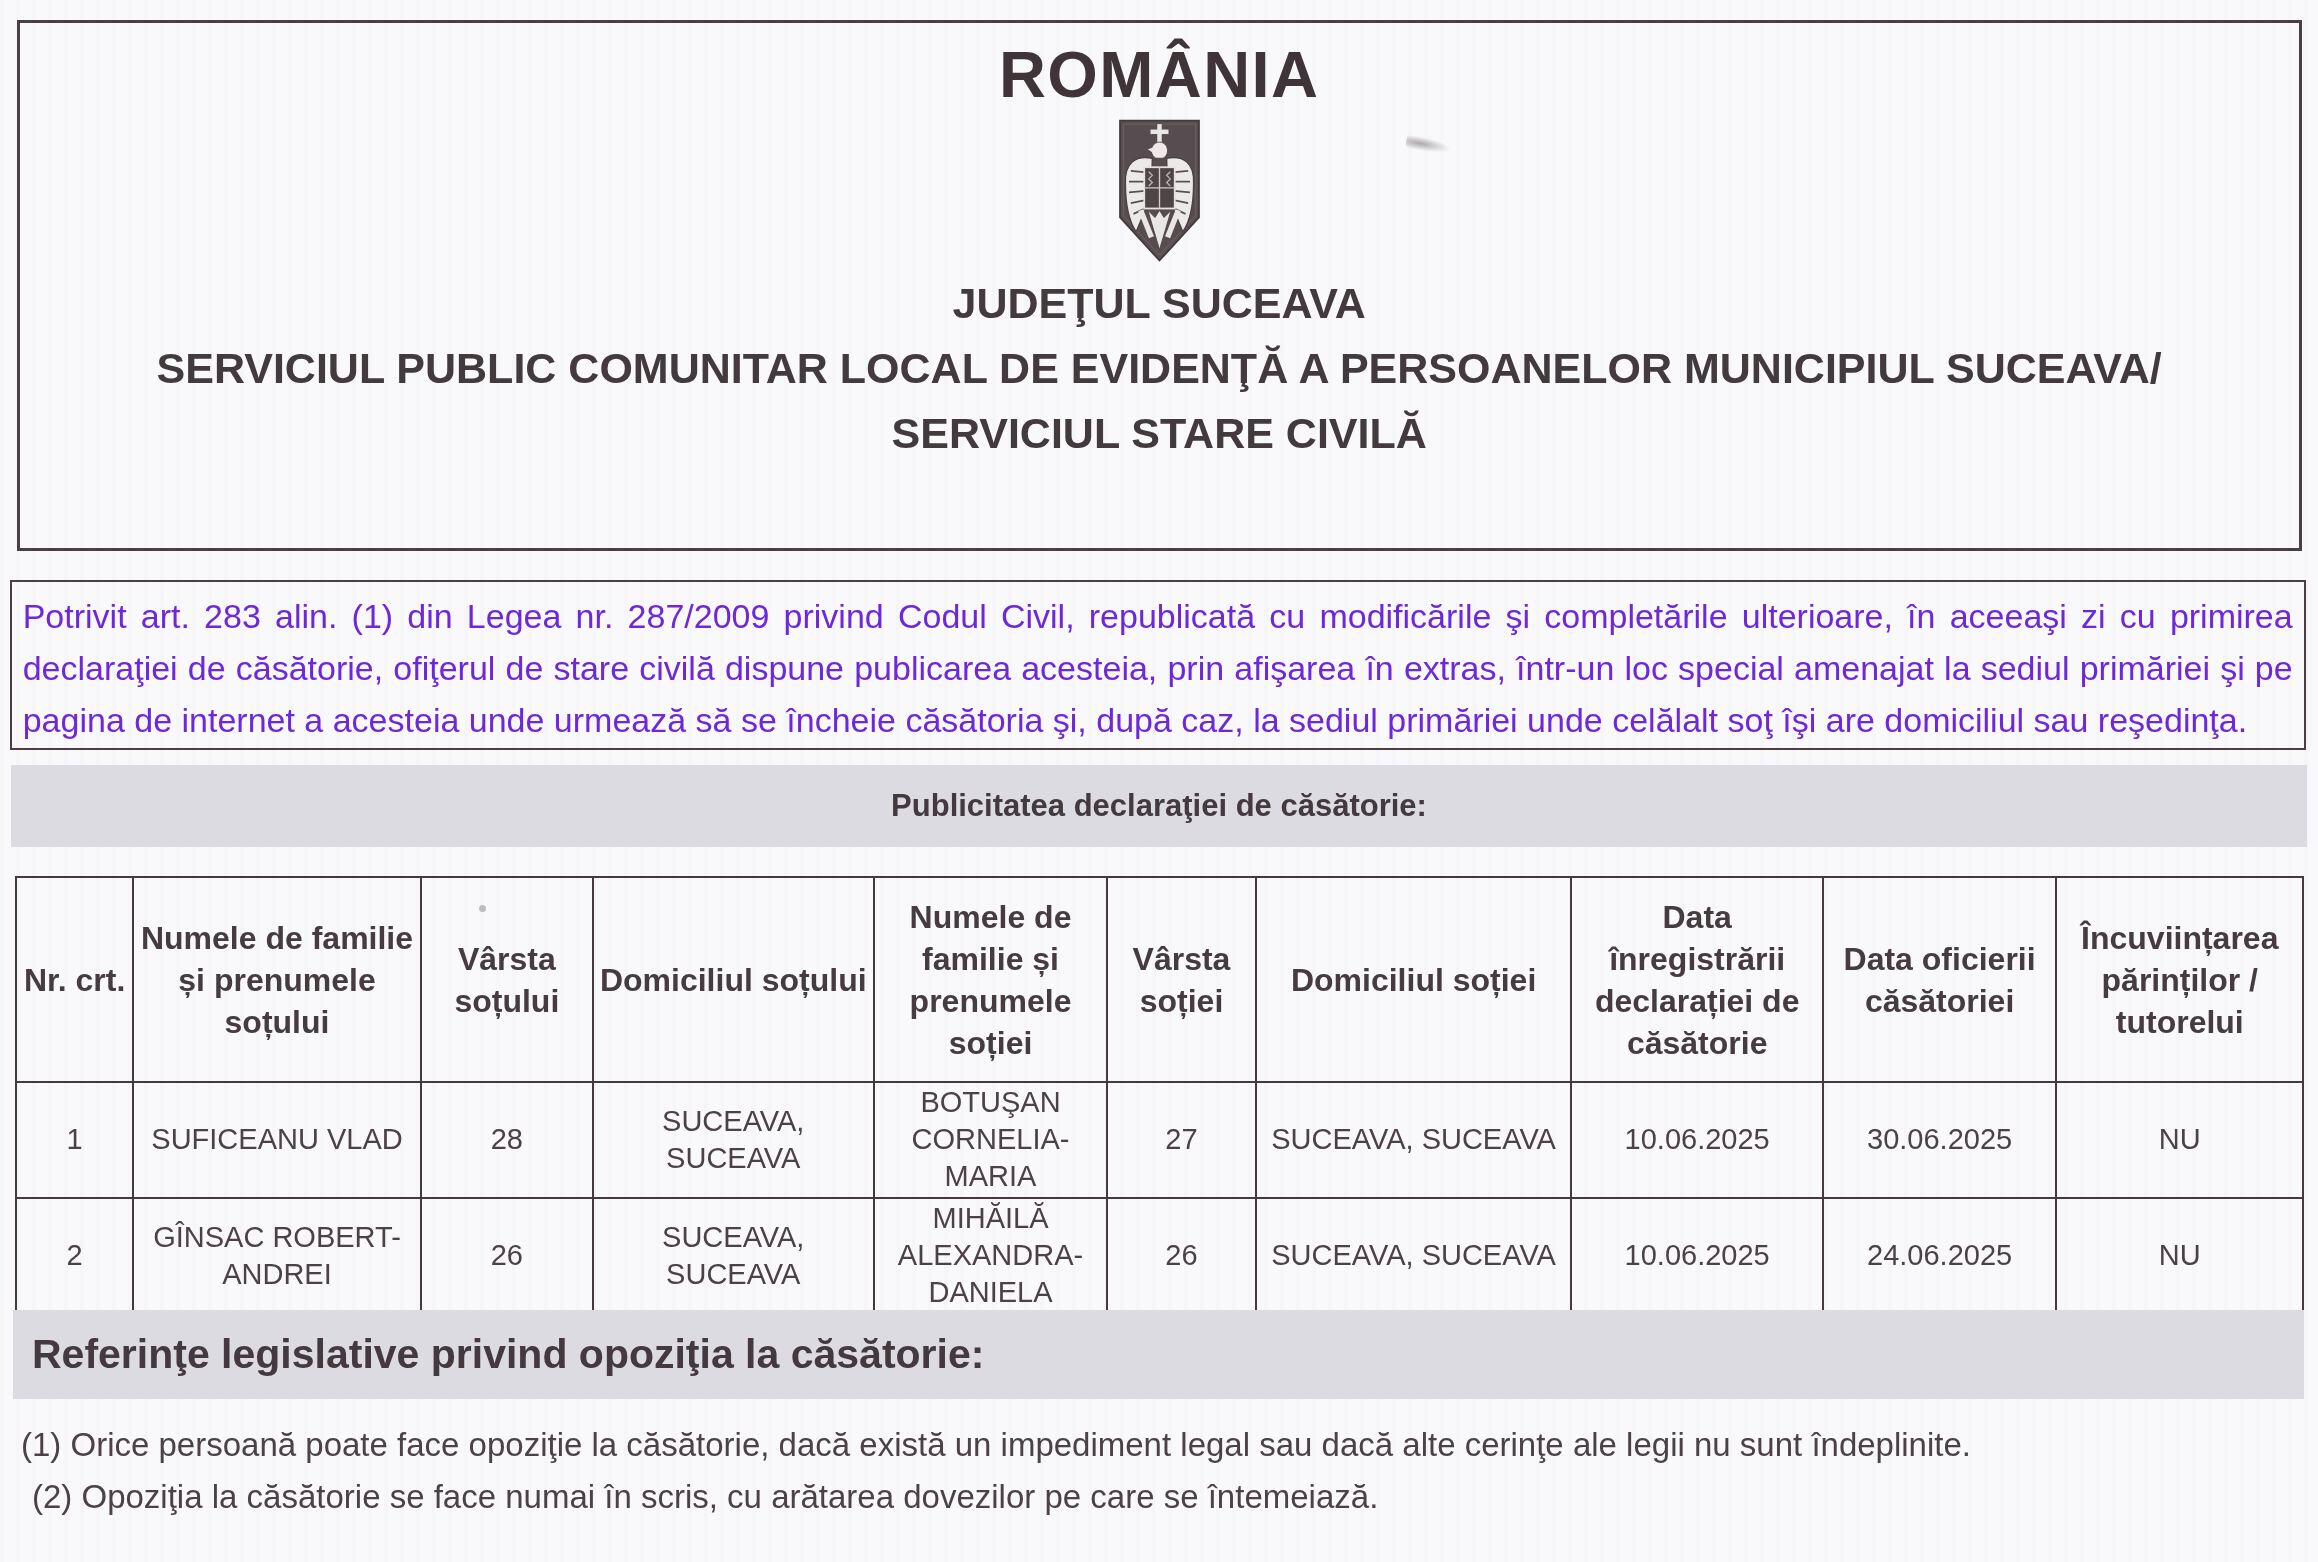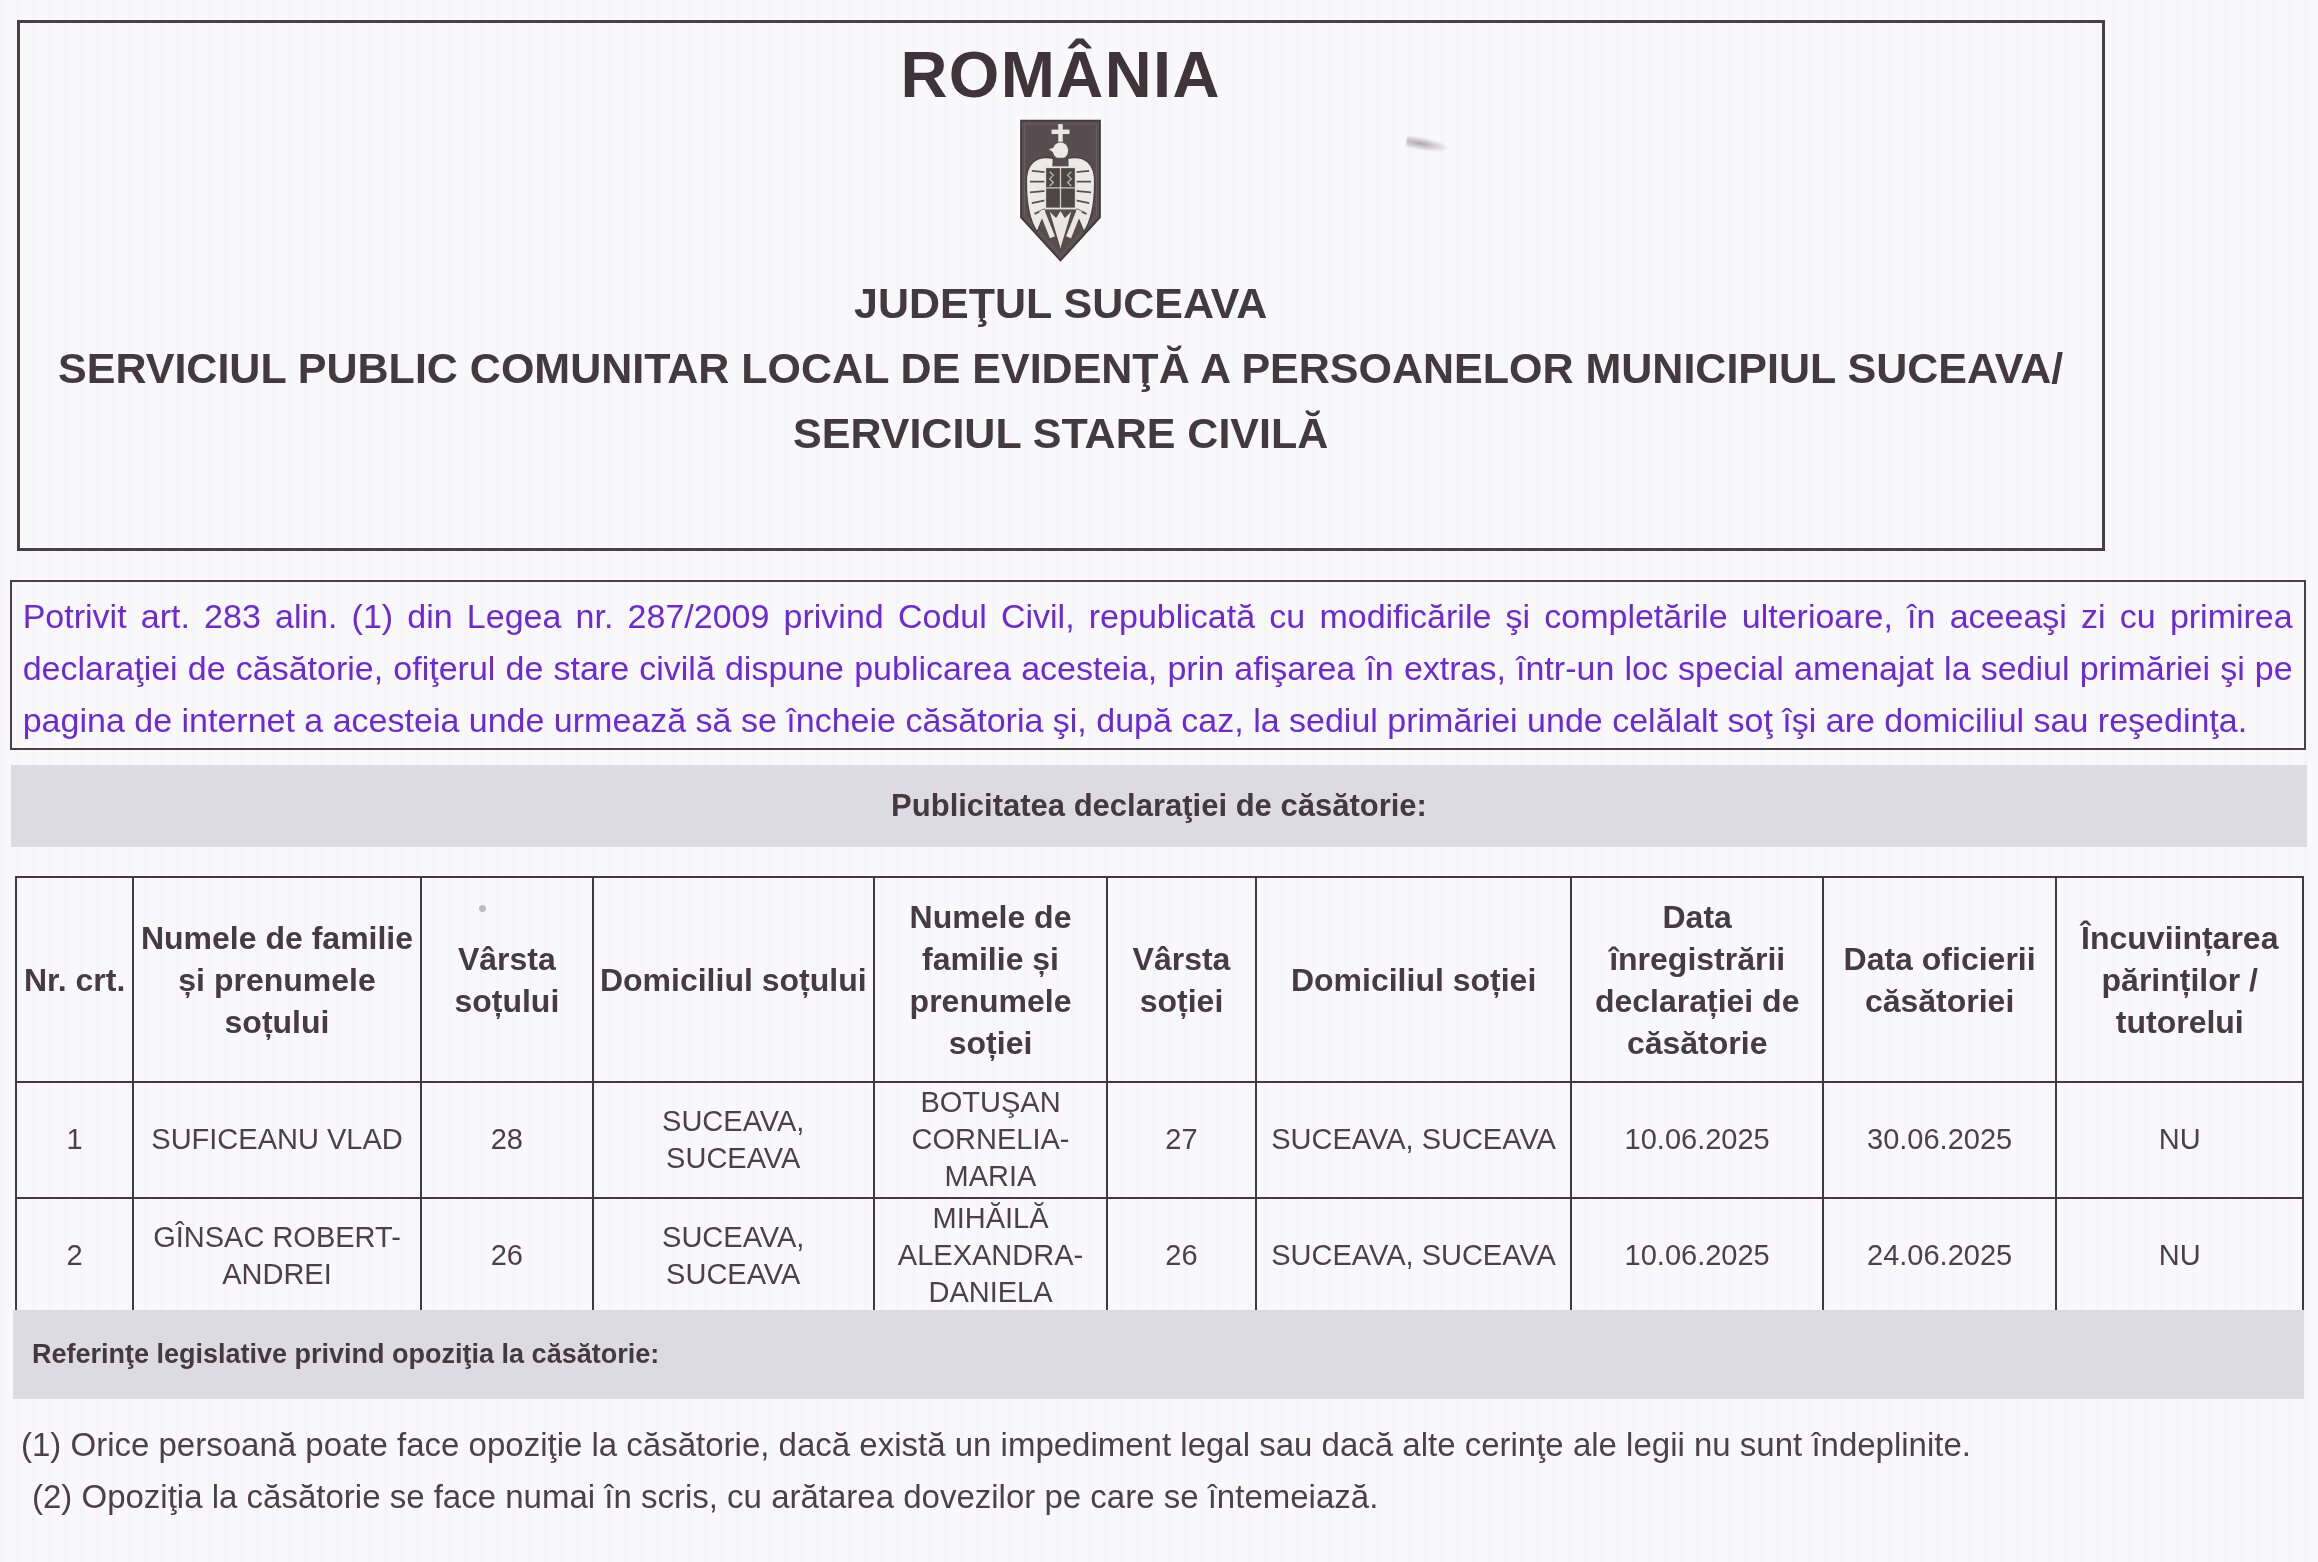--- a/index.html
+++ b/index.html
@@ -11,21 +11,21 @@
     position: relative;
     overflow: hidden;
   }
   .noise {
     position:absolute; inset:0;
     background:
       repeating-linear-gradient(90deg, rgba(120,110,140,0.022) 0 4.2px, rgba(255,255,255,0) 4.2px 16px);
     pointer-events:none;
   }
   .header-box {
-    position:absolute; left:16.7px; top:19.5px; width:2088px; height:531px;
+    position:absolute; left:16.7px; top:19.5px; width:2285px; height:531px;
     border:3.5px solid #4a4043; box-sizing:border-box;
     text-align:center;
   }
   .country {
     margin-top:14px; font-size:65px; font-weight:bold; letter-spacing:1.4px; color:#3f3438;
   }
   .arms-wrap { margin-top:5.6px; height:150px; }
   .hline { font-size:43px; font-weight:bold; color:#423a3c; line-height:65px; white-space:nowrap; }
   .hline.first { margin-top:4.2px; }
 
@@ -39,21 +39,21 @@
   .band { position:absolute; background:#dcdbe2; box-sizing:border-box; }
   .band1 {
     left:11px; top:765px; width:2296px; height:82px;
     display:flex; align-items:center; justify-content:center;
     font-size:31px; font-weight:bold; color:#44393e;
   }
   .band2 {
     left:12.5px; top:1310px; width:2291px; height:89px;
     display:flex; align-items:center;
     padding-left:19.5px;
-    font-size:27px; font-weight:bold; color:#44393e;
+    font-size:41px; font-weight:bold; color:#44393e;
   }
 
   .table-wrap { position:absolute; left:15.3px; top:876px; width:2289px; }
   table.decl { width:100%; border-collapse:collapse; table-layout:fixed; }
   table.decl th, table.decl td {
     border:2.8px solid #443a3d; text-align:center; vertical-align:middle;
     padding:1.4px 2.8px; overflow:hidden;
   }
   table.decl th { font-size:32px; line-height:42px; font-weight:bold; color:#463c40; }
   table.decl td { font-size:29px; line-height:37px; color:#4c4146; }

